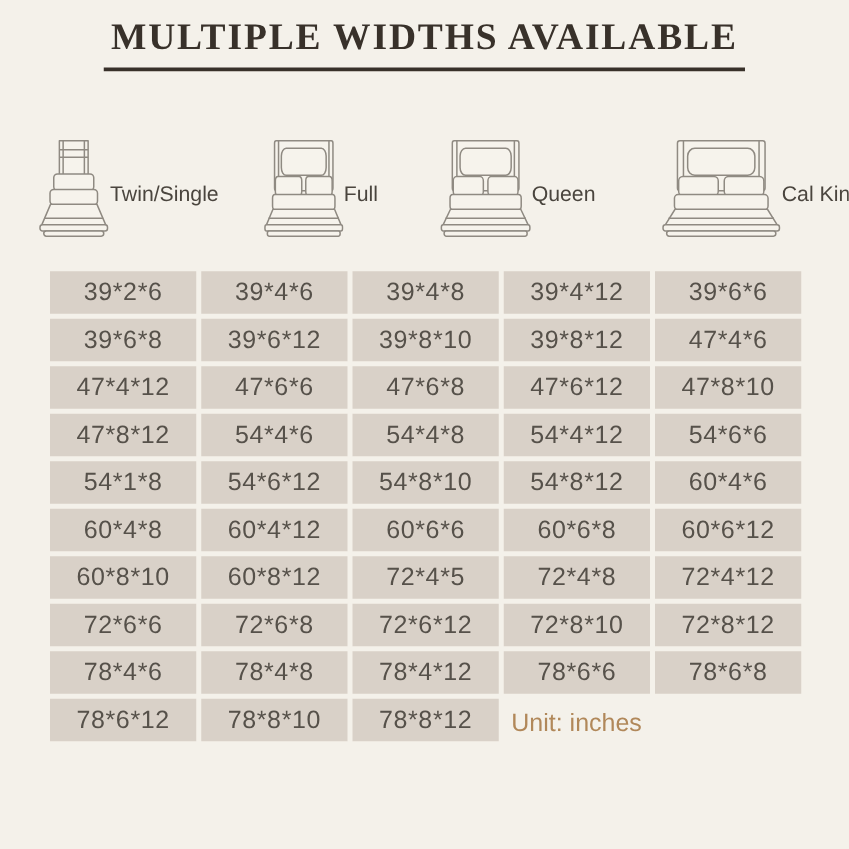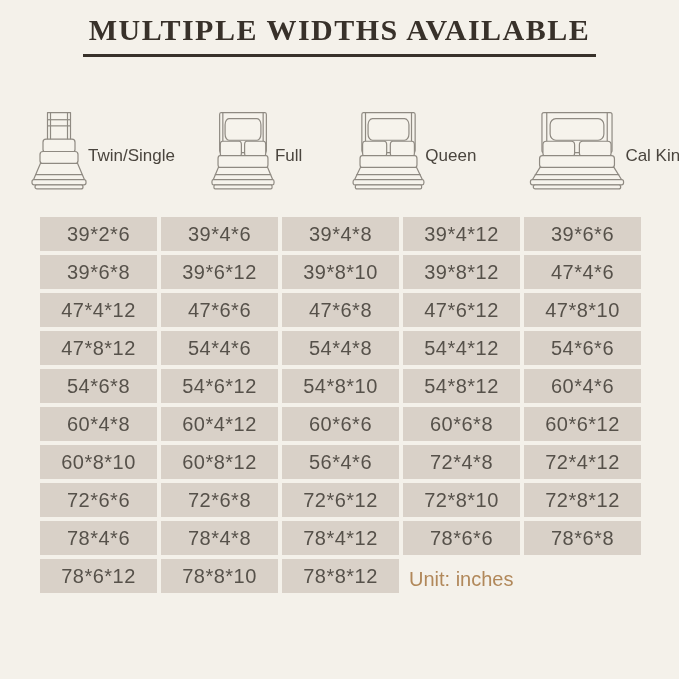--- a/index.html
+++ b/index.html
@@ -198,33 +198,33 @@
     <div class="cell">47*4*12</div>
     <div class="cell">47*6*6</div>
     <div class="cell">47*6*8</div>
     <div class="cell">47*6*12</div>
     <div class="cell">47*8*10</div>
     <div class="cell">47*8*12</div>
     <div class="cell">54*4*6</div>
     <div class="cell">54*4*8</div>
     <div class="cell">54*4*12</div>
     <div class="cell">54*6*6</div>
-    <div class="cell">54*6*8</div>
+    <div class="cell">54*1*8</div>
     <div class="cell">54*6*12</div>
     <div class="cell">54*8*10</div>
     <div class="cell">54*8*12</div>
     <div class="cell">60*4*6</div>
     <div class="cell">60*4*8</div>
     <div class="cell">60*4*12</div>
     <div class="cell">60*6*6</div>
     <div class="cell">60*6*8</div>
     <div class="cell">60*6*12</div>
     <div class="cell">60*8*10</div>
     <div class="cell">60*8*12</div>
-    <div class="cell">56*4*6</div>
+    <div class="cell">72*4*5</div>
     <div class="cell">72*4*8</div>
     <div class="cell">72*4*12</div>
     <div class="cell">72*6*6</div>
     <div class="cell">72*6*8</div>
     <div class="cell">72*6*12</div>
     <div class="cell">72*8*10</div>
     <div class="cell">72*8*12</div>
     <div class="cell">78*4*6</div>
     <div class="cell">78*4*8</div>
     <div class="cell">78*4*12</div>

